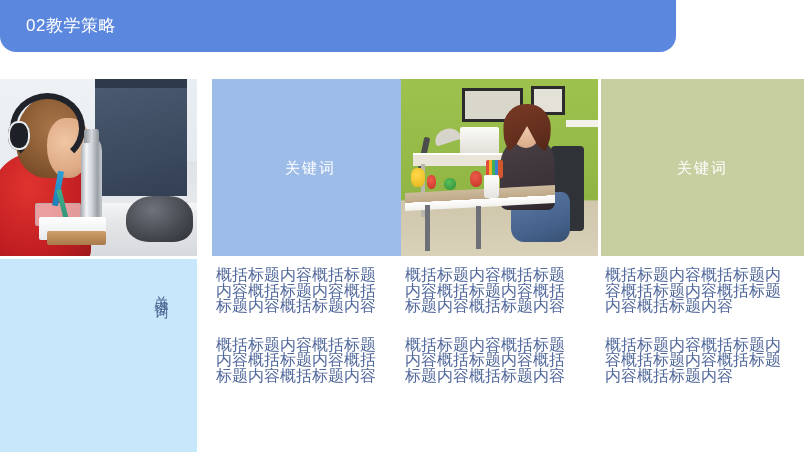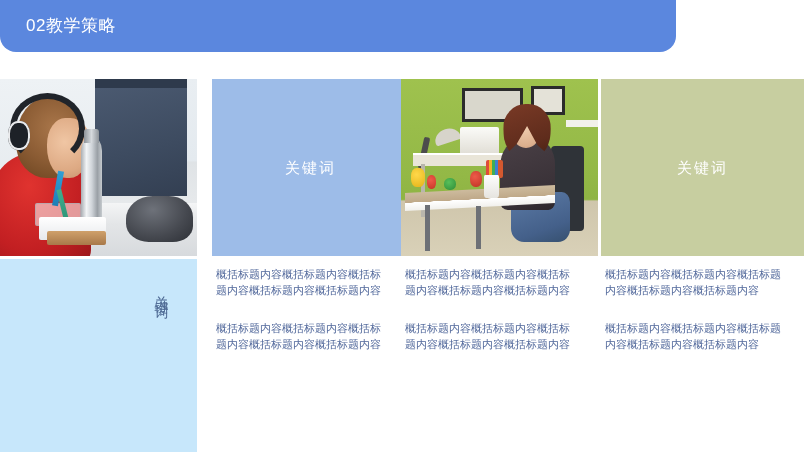--- a/index.html
+++ b/index.html
@@ -310,21 +310,21 @@
 
   
   .paras {
     position: absolute;
     left: 4px;
     top: 188px;
     width: 172px;
   }
   .col-4 .paras { width: 178px; }
   .para {
-    font-size: 11px;
+    font-size: 16px;
     line-height: 15.5px;
     color: #51689b;
     letter-spacing: 0px;
     margin: 0 0 23px 0;
     text-align: left;
   }
   .para:last-child { margin-bottom: 0; }
 </style>
 </head>
 <body>

